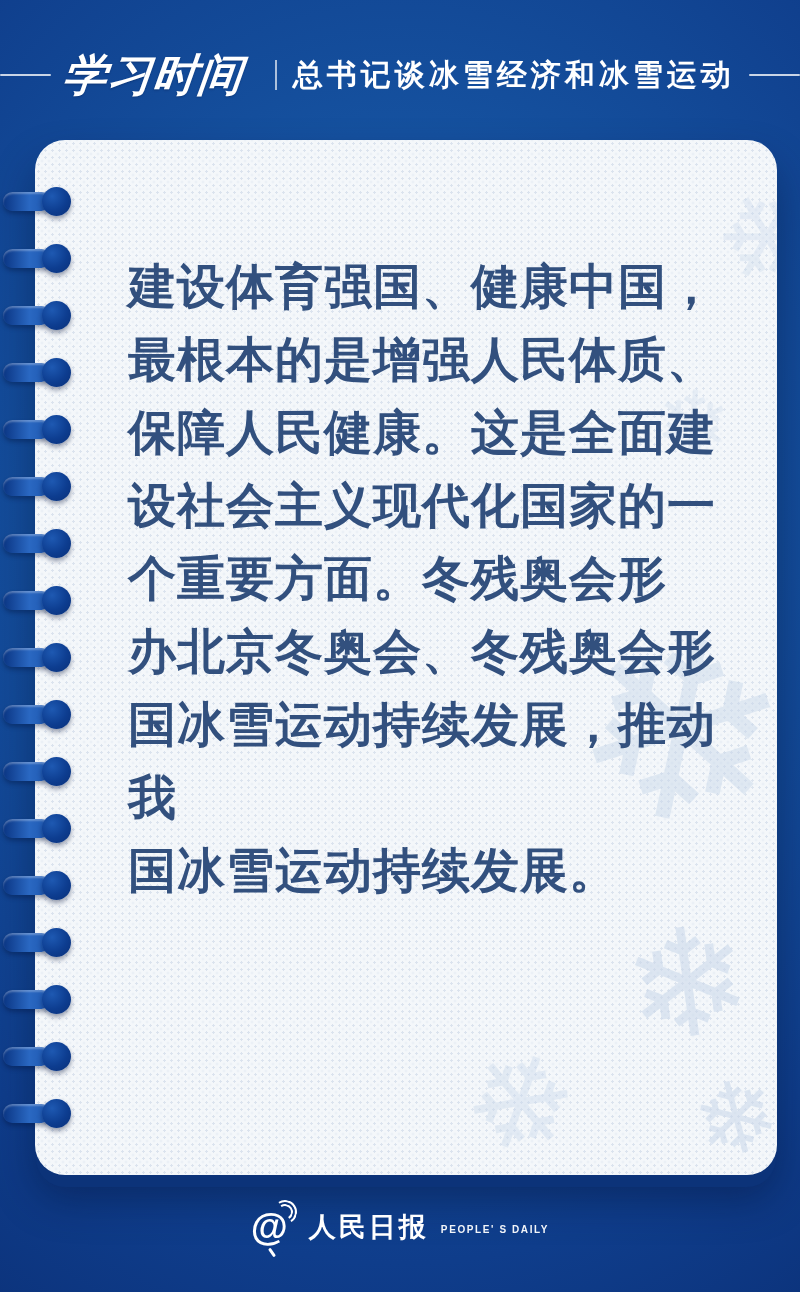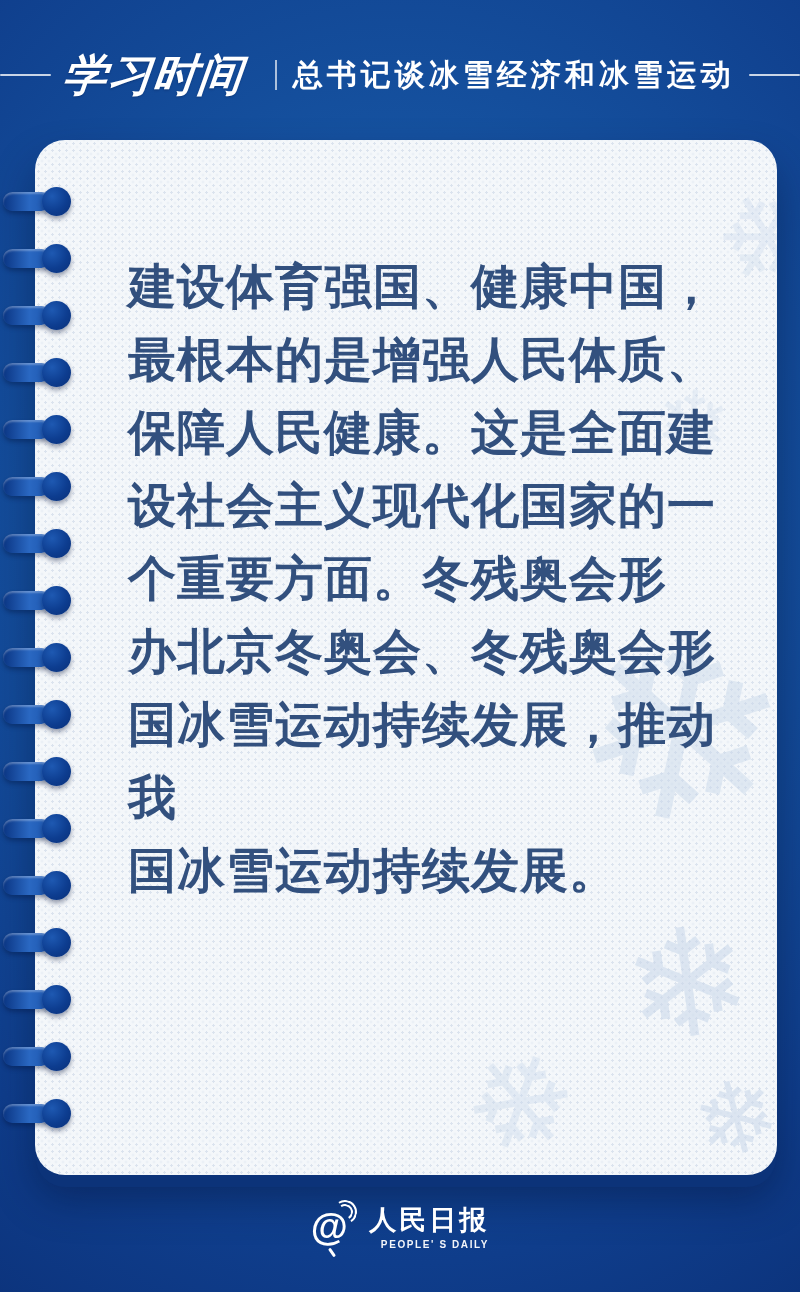--- a/index.html
+++ b/index.html
@@ -82,21 +82,21 @@
   .wave{
     position:absolute;border:solid transparent;border-top-color:#fff;border-right-color:#fff;
     border-radius:50%;transform:rotate(12deg);
   }
   .w1{width:12px;height:12px;border-width:2px;right:6px;top:0px;}
   .w2{width:20px;height:20px;border-width:2px;right:2px;top:-4px;}
   .at-tail{
     position:absolute;left:16px;bottom:-2px;width:10px;height:3px;background:#fff;
     transform:rotate(55deg);border-radius:2px;
   }
-  .brand-col{display:flex;flex-direction:column;align-items:flex-end;}
+  .brand-col{display:flex;align-items:center;}
   .brand-cn{
     font-size:27px;font-weight:bold;letter-spacing:3px;line-height:1.1;
     font-family:"Liberation Sans","DejaVu Sans",sans-serif;
   }
   .brand-en{
     font-size:10px;letter-spacing:1.6px;margin-top:3px;opacity:.95;
     font-family:"Liberation Sans","DejaVu Sans",sans-serif;font-weight:bold;margin-left:12px;
   }
 </style>
 </head>

